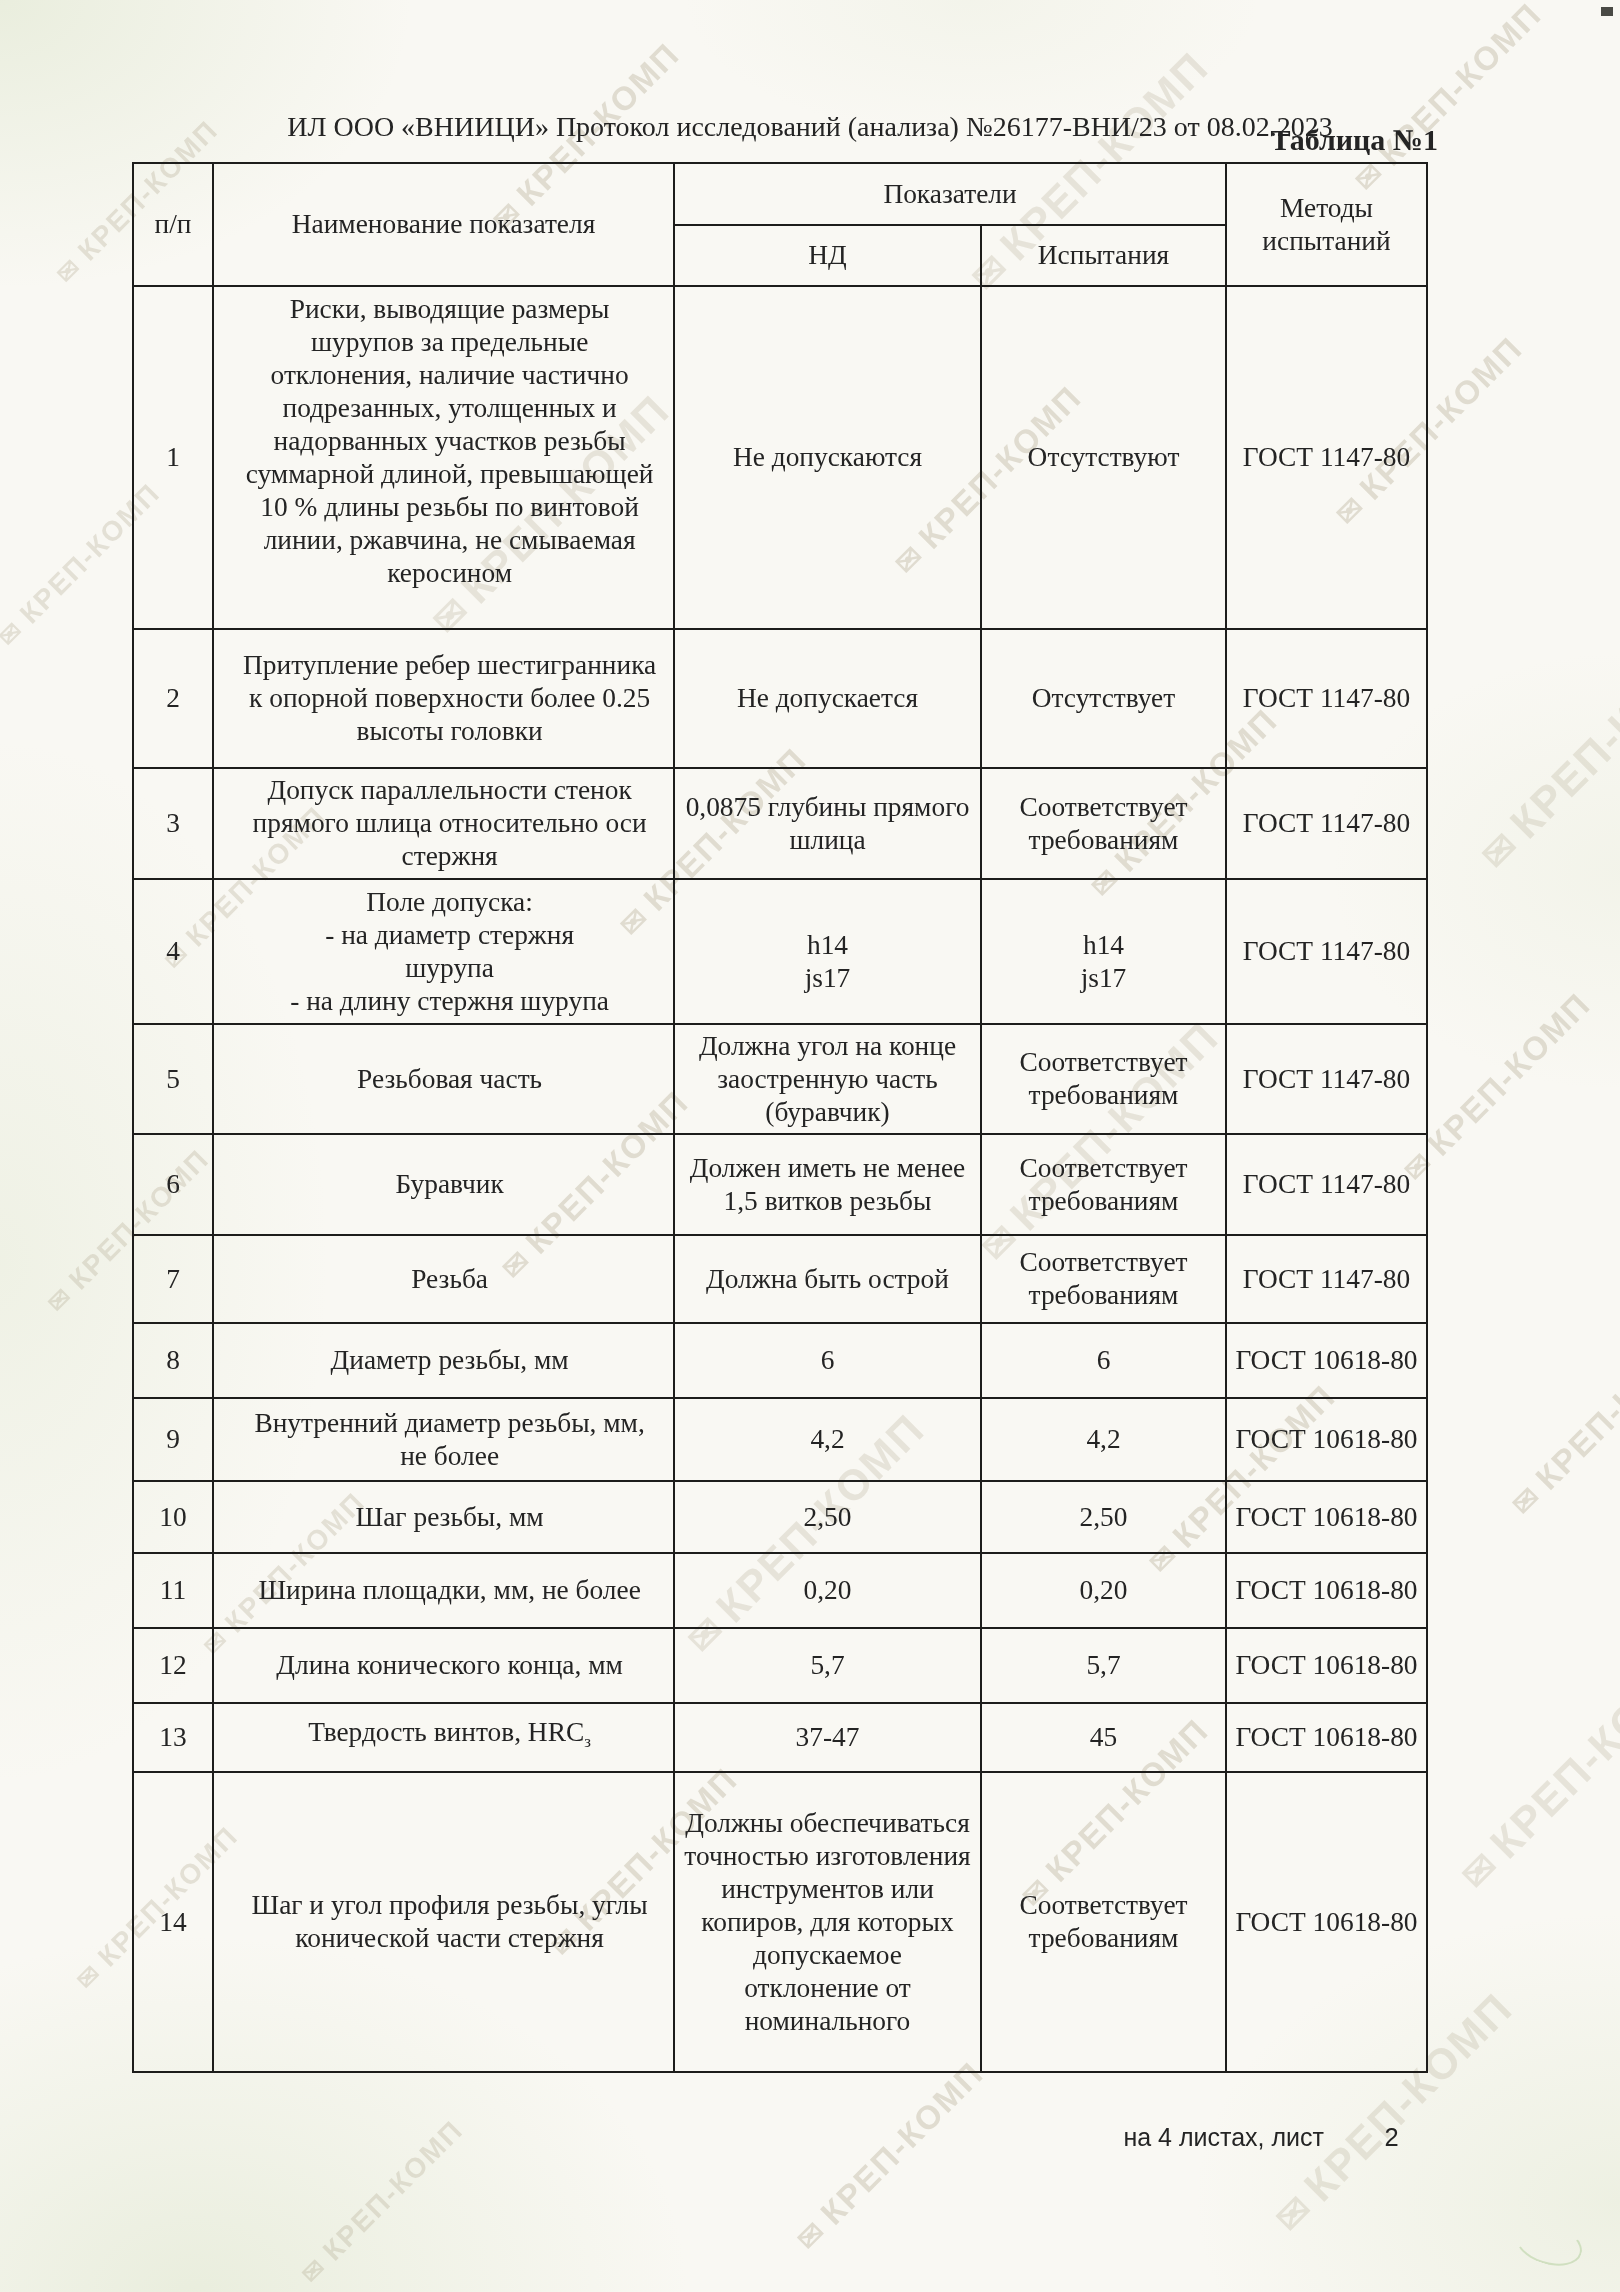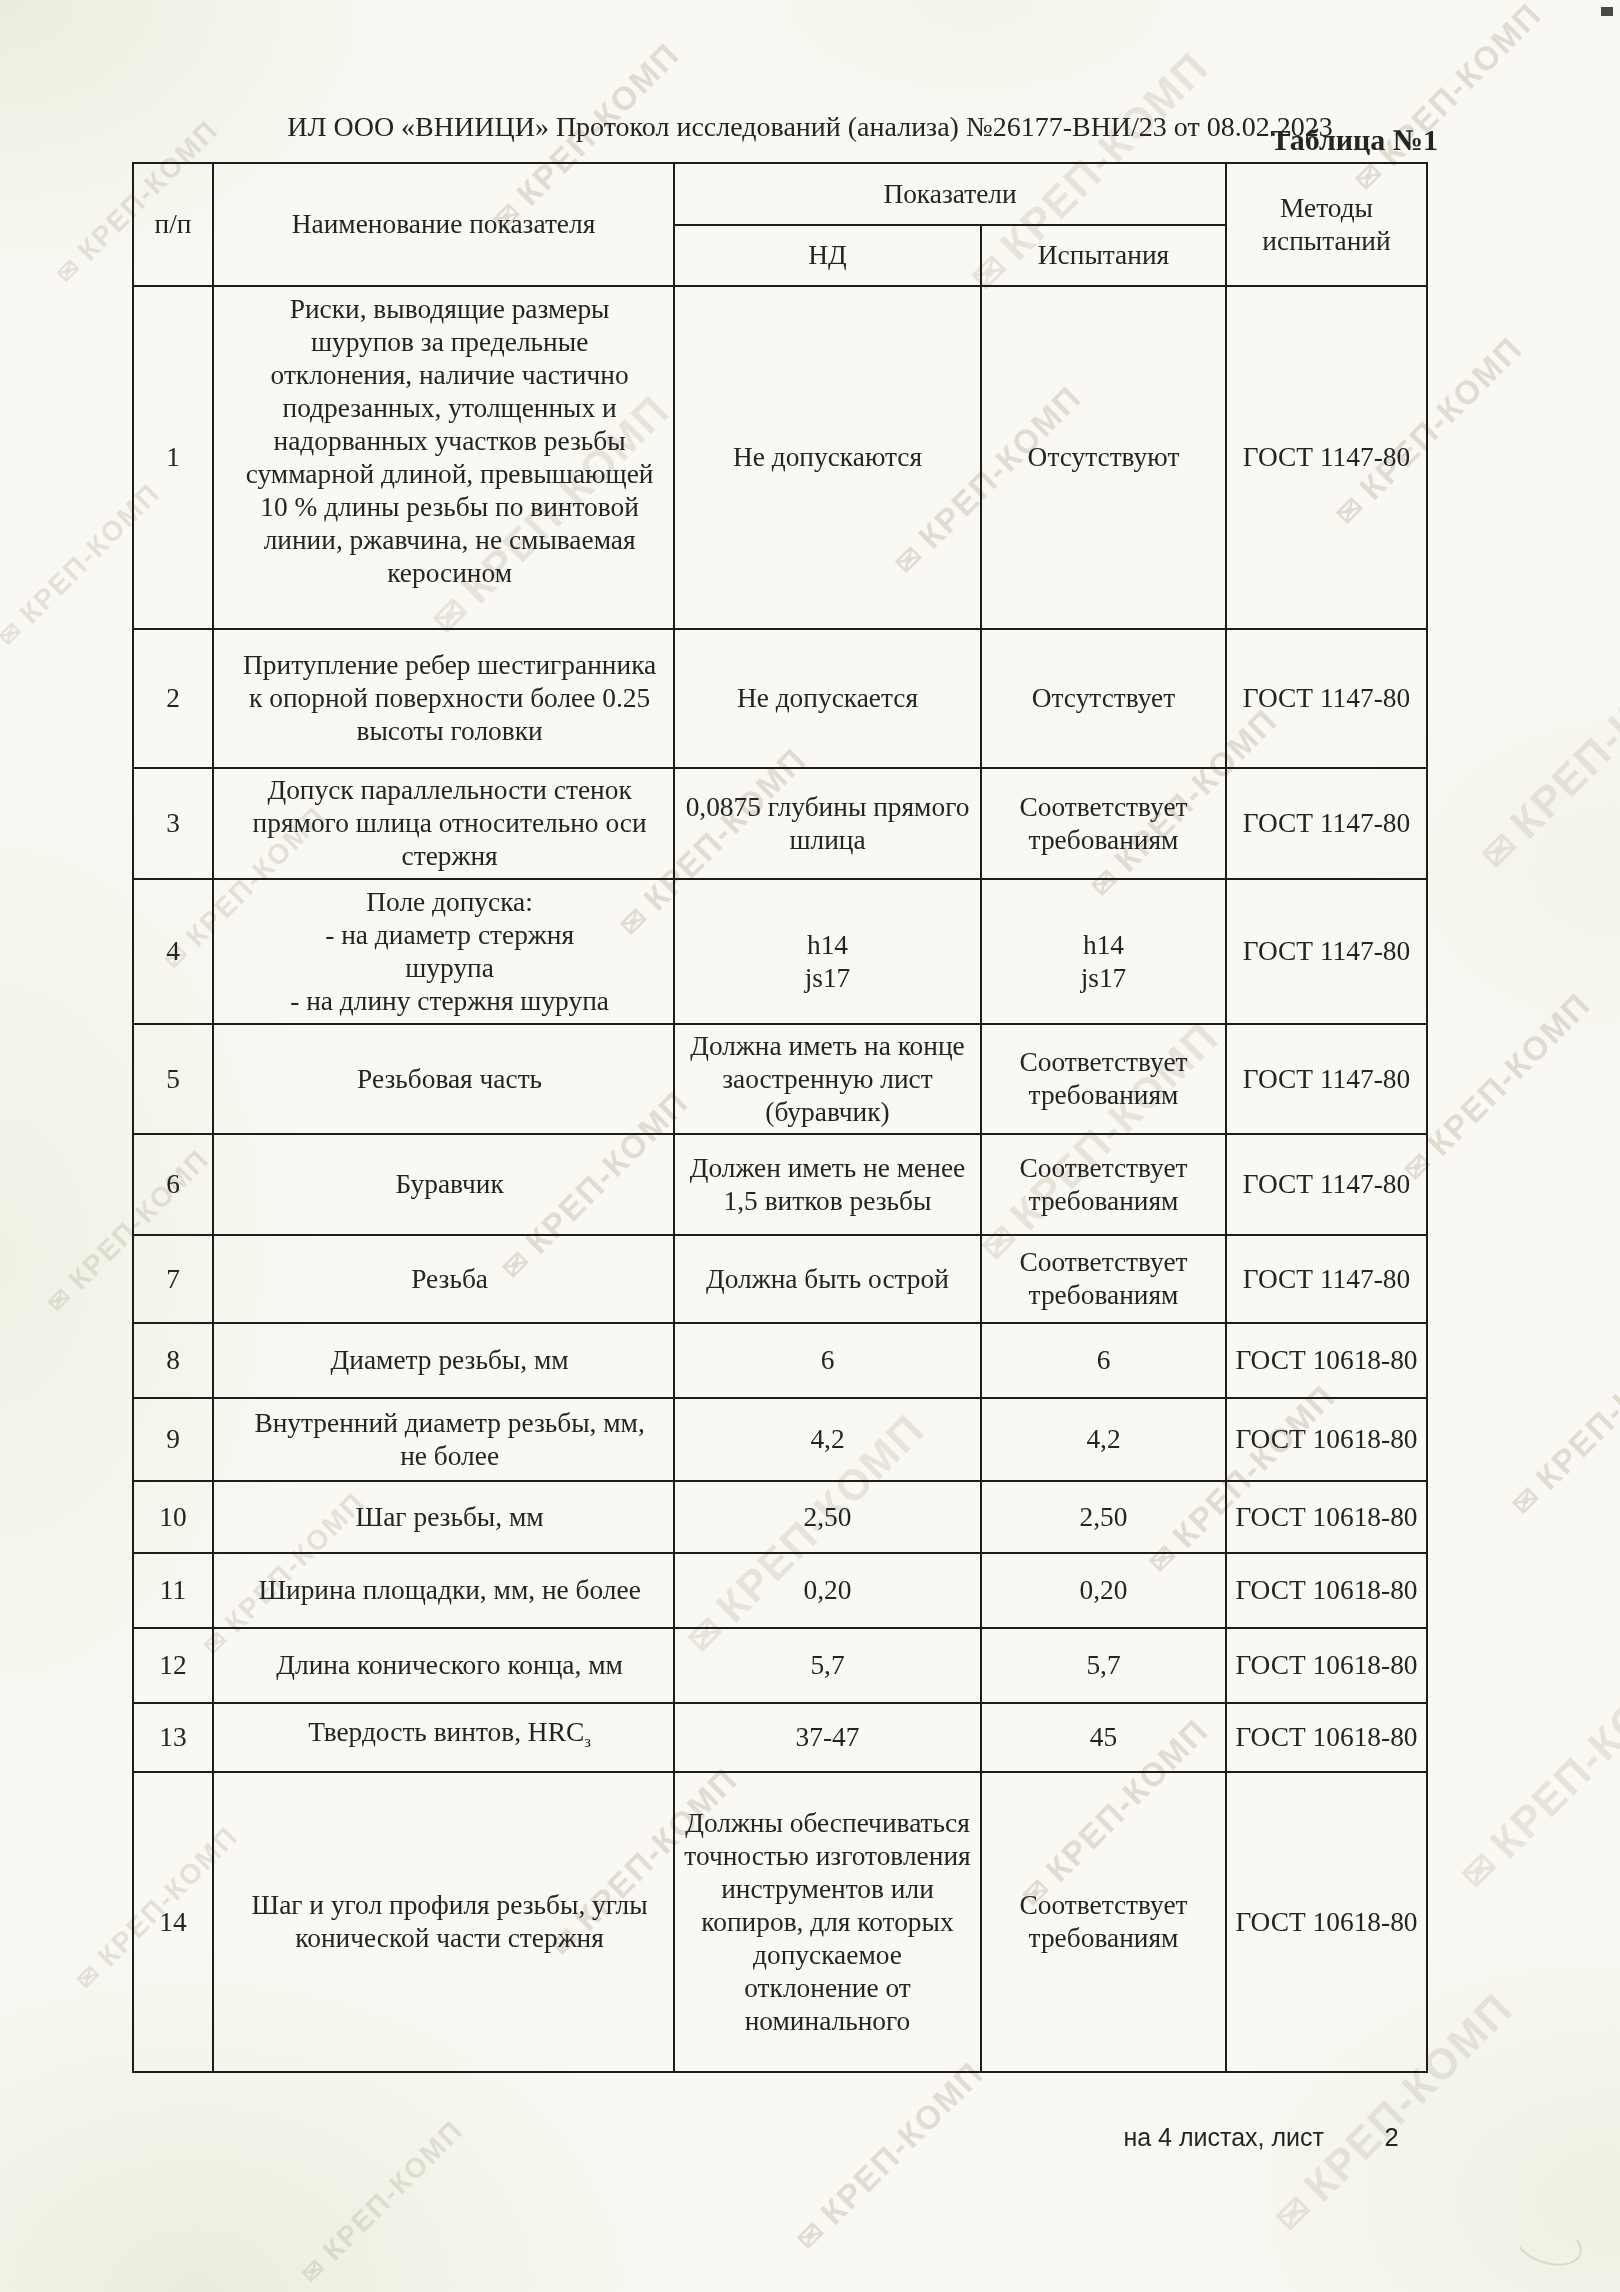--- a/index.html
+++ b/index.html
@@ -197,21 +197,21 @@
             <div class="tolwrap">
               <div>h14</div>
               <div>js17</div>
             </div>
           </td>
           <td>ГОСТ 1147-80</td>
         </tr>
         <tr class="r5">
           <td>5</td>
           <td class="cname">Резьбовая часть</td>
-          <td>Должна иметь на конце заостренную лист (буравчик)</td>
+          <td>Должна угол на конце заостренную часть (буравчик)</td>
           <td>Соответствует требованиям</td>
           <td>ГОСТ 1147-80</td>
         </tr>
         <tr class="r6">
           <td>6</td>
           <td class="cname">Буравчик</td>
           <td>Должен иметь не менее 1,5 витков резьбы</td>
           <td>Соответствует требованиям</td>
           <td>ГОСТ 1147-80</td>
         </tr>

